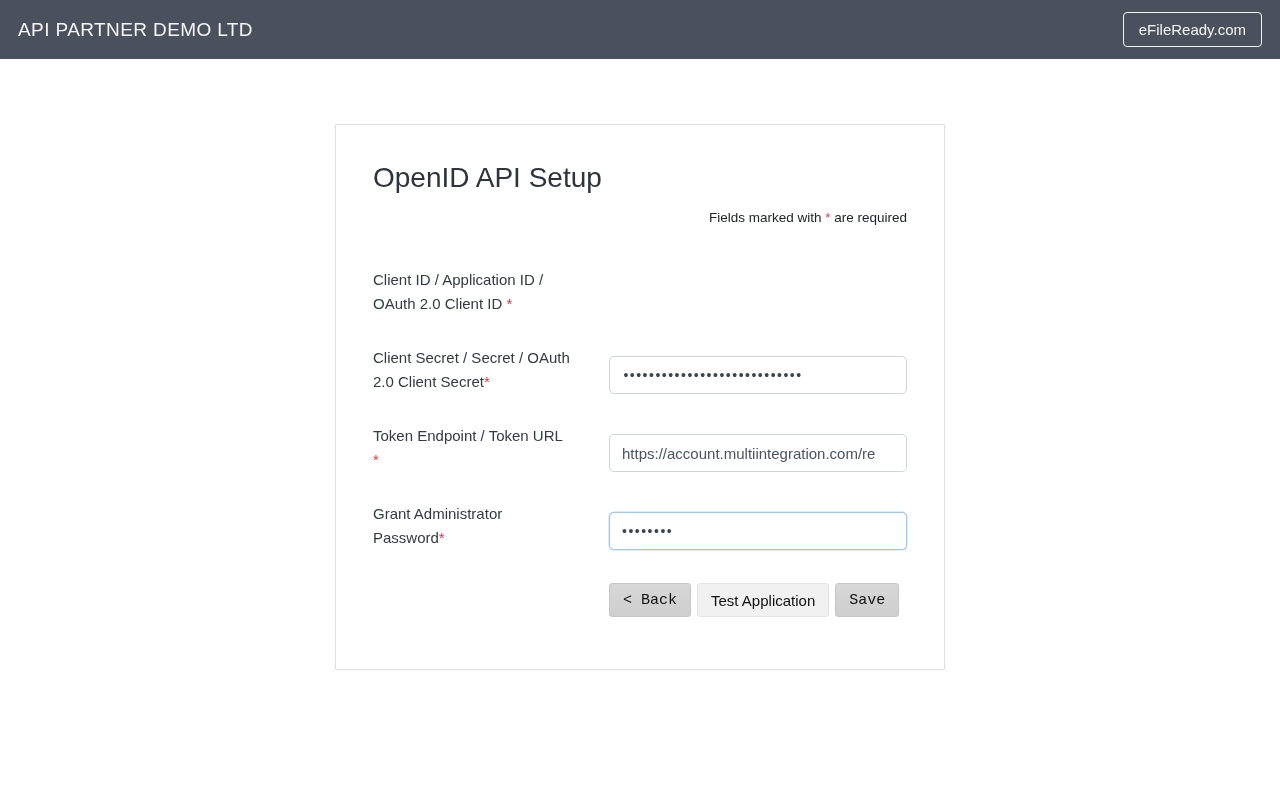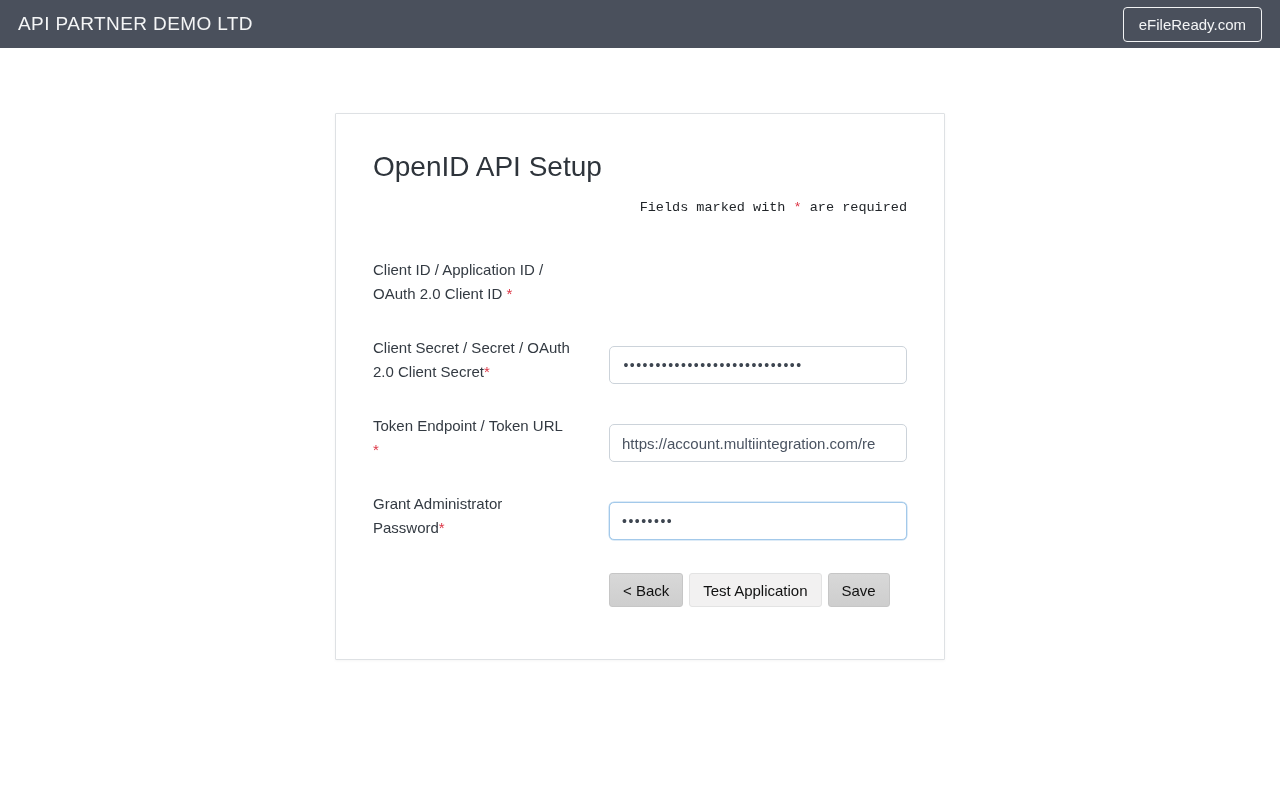--- a/index.html
+++ b/index.html
@@ -5,21 +5,21 @@
   * { margin: 0; padding: 0; box-sizing: border-box; }
   html, body {
     width: 1280px; height: 800px;
     background: #ffffff;
     font-family: "Liberation Sans", sans-serif;
     overflow: hidden;
   }
 
   
   .app-header {
-    height: 48px;
+    height: 59px;
     background: #4a505c;
     display: flex;
     align-items: center;
     justify-content: space-between;
     padding: 0 18px;
   }
   .company-title {
     color: #f4f5f6;
     font-size: 19px;
     font-weight: 400;
@@ -52,21 +52,21 @@
     font-weight: 400;
     color: #2e343b;
     margin-bottom: 16px;
   }
   .required-note {
     text-align: right;
     font-size: 13.5px;
     color: #212529;
     margin-bottom: 36px;
   }
-  .required-note span { white-space: pre; font-family: Liberation Mono, monospace; }
+  .required-note span { white-space: pre; }
 
   
   .form-row {
     display: flex;
     align-items: flex-end;
     margin-bottom: 23px;
   }
   .form-row.tight { margin-bottom: 16px; }
   .form-row.last { margin-bottom: 0; }
   .field-label {
@@ -116,20 +116,21 @@
     padding: 0 13px;
     font-size: 15px;
     font-family: "Liberation Sans", sans-serif;
     color: #111111;
     border-radius: 3px;
     cursor: pointer;
   }
   .btn.gray {
     background: linear-gradient(#d8d8d8, #cecece);
     border: 1px solid #c6c6c6;
+    font-family: Liberation Mono, monospace;
   }
   .btn.light {
     background: #f2f1f1;
     border: 1px solid #e3e3e3;
   }
 </style>
 </head>
 <body>
 
 <header class="app-header">

